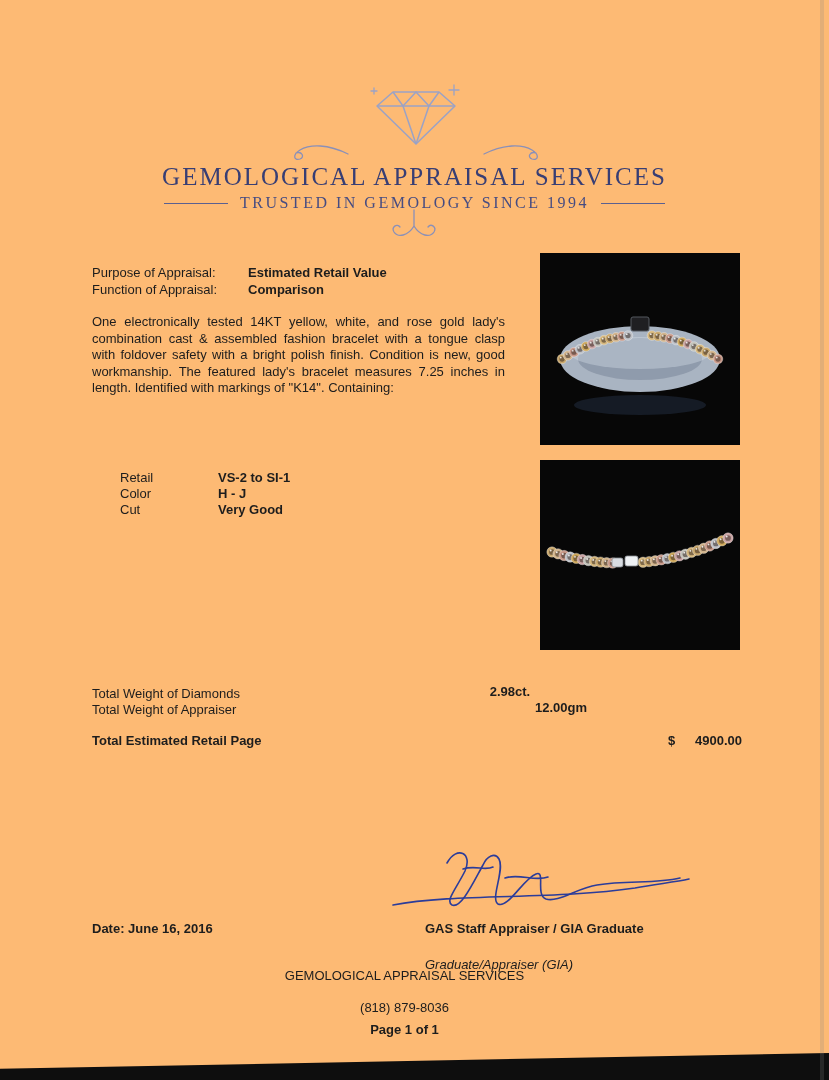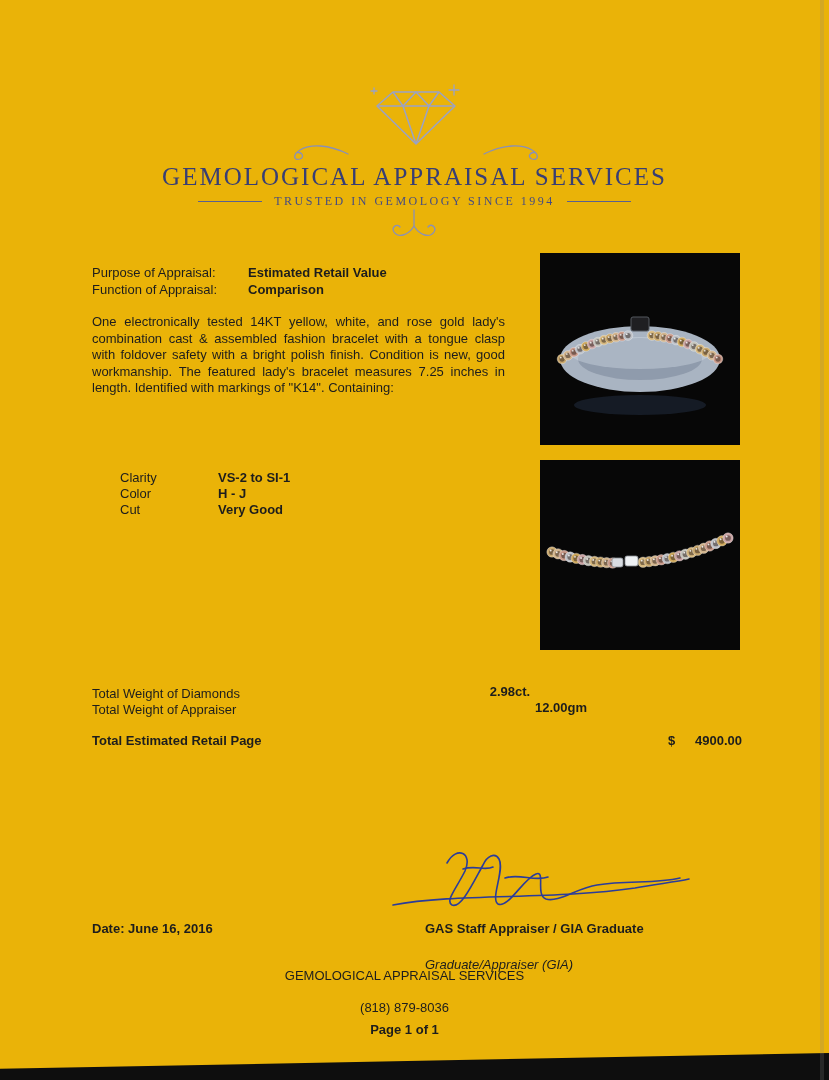--- a/index.html
+++ b/index.html
@@ -1,33 +1,33 @@
 <!DOCTYPE html>
 <html><head>
 <meta charset="utf-8">
 <style>
   html,body{margin:0;padding:0;background:#ffffff;}
   .page{
     position:relative;width:829px;height:1080px;margin:0 auto;
-    background:#eab308;overflow:hidden;
+    background:#fdba74;overflow:hidden;
     font-family:"Liberation Sans", sans-serif;color:#1d1d1d;
   }
   .abs{position:absolute;}
   
   .brand{
     left:0;right:0;top:163px;text-align:center;
     font-family:"Liberation Serif", serif;
     font-size:25px;letter-spacing:2px;color:#383e74;font-weight:400;
   }
   .tagline-row{
     left:0;right:0;top:194px;display:flex;justify-content:center;align-items:center;gap:12px;
   }
   .tagline-line{width:64px;height:1px;background:#5a6090;}
   .tagline{
-    font-family:"Liberation Serif", serif;font-size:12px;letter-spacing:2.5px;color:#464c82;
+    font-family:"Liberation Serif", serif;font-size:16px;letter-spacing:2.5px;color:#464c82;
   }
   
   .t13{font-size:13px;line-height:16.5px;}
   .bold{font-weight:bold;}
   .italic{font-style:italic;margin-top:20px;}
   .para{width:413px;text-align:justify;}
   .label-col{display:inline-block;width:156px;}
   
   .photo{background:#070707;overflow:hidden;}
   
@@ -85,21 +85,21 @@
     <span class="label-col">Purpose of Appraisal:</span><span class="bold">Estimated Retail Value</span>
   </div>
   <div class="abs t13" style="left:92px;top:282px;">
     <span class="label-col">Function of Appraisal:</span><span class="bold">Comparison</span>
   </div>
 
   <div class="abs t13 para" style="left:92px;top:314px;">One electronically tested 14KT yellow, white, and rose gold lady's combination cast &amp; assembled fashion bracelet with a tongue clasp with foldover safety with a bright polish finish. Condition is new, good workmanship. The featured lady's bracelet measures 7.25 inches in length. Identified with markings of "K14".  Containing:</div>
 
 
   <div class="abs t13" style="left:120px;top:470px;">
-    <span style="display:inline-block;width:98px;">Clarity</span><span class="bold">VS-2 to SI-1</span>
+    <span style="display:inline-block;width:98px;">Retail</span><span class="bold">VS-2 to SI-1</span>
   </div>
   <div class="abs t13" style="left:120px;top:486px;">
     <span style="display:inline-block;width:98px;">Color</span><span class="bold">H - J</span>
   </div>
   <div class="abs t13" style="left:120px;top:502px;">
     <span style="display:inline-block;width:98px;">Cut</span><span class="bold">Very Good</span>
   </div>
 
   <div class="abs photo" style="left:540px;top:253px;width:200px;height:192px;">
     <svg id="photo1" width="200" height="192" viewBox="0 0 200 192">

